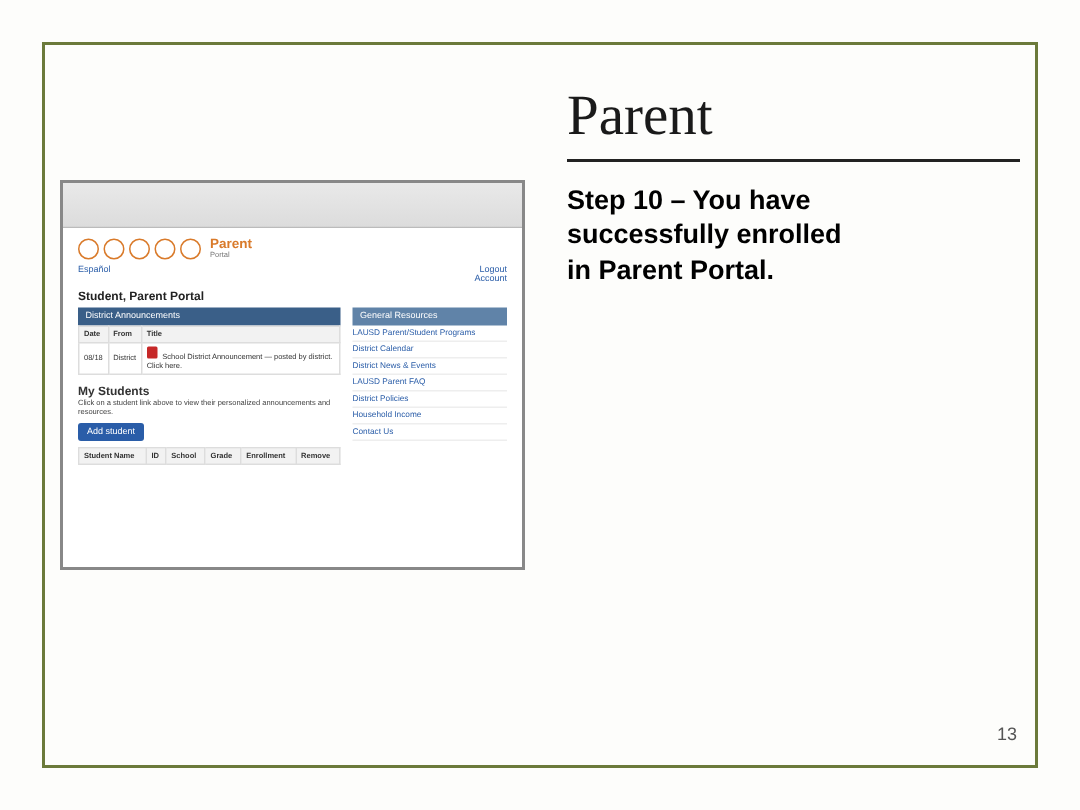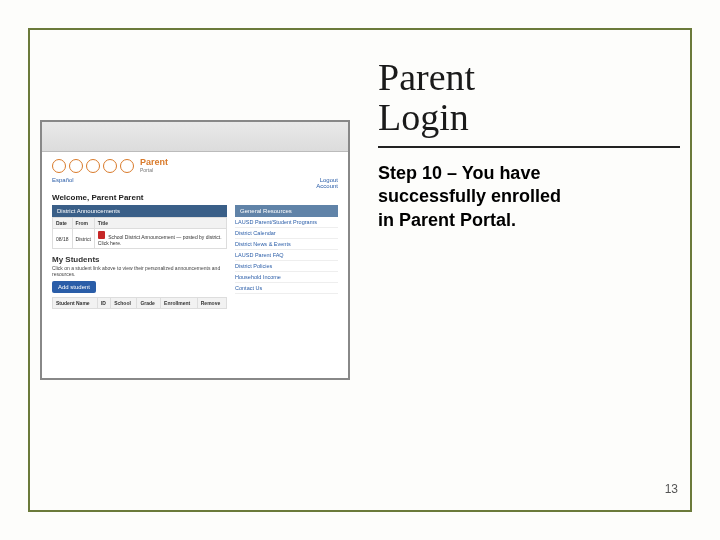--- a/index.html
+++ b/index.html
@@ -152,21 +152,21 @@
         </div>
 
         <div class="lang-row">
           <span>Español</span>
           <span class="lang-right">
             <span>Logout</span><br>
             <span>Account</span>
           </span>
         </div>
 
-        <div class="welcome">Welcome, Parent Parent</div>
+        <div class="welcome">Student, Parent Portal</div>
 
         <div class="two-col">
           <div class="col-l">
             <div class="bar">
               <span>District Announcements</span>
             </div>
             <table class="tbl tbl-ann">
               <tbody>
                   <tr>
                 <th>Date</th>
@@ -218,21 +218,20 @@
           </div>
         </div>
 
       </div>
     </div>
   </div>
 
   <div class="right-col">
     <div class="title">
       <span>Parent</span><br>
-      <span>Login</span>
     </div>
     <hr class="title-rule">
     <div class="step-text">Step 10 – You have successfully enrolled in Parent Portal.</div>
   </div>
 
 </div>
 
 <div class="page-num">13</div>
 
 </body></html>

